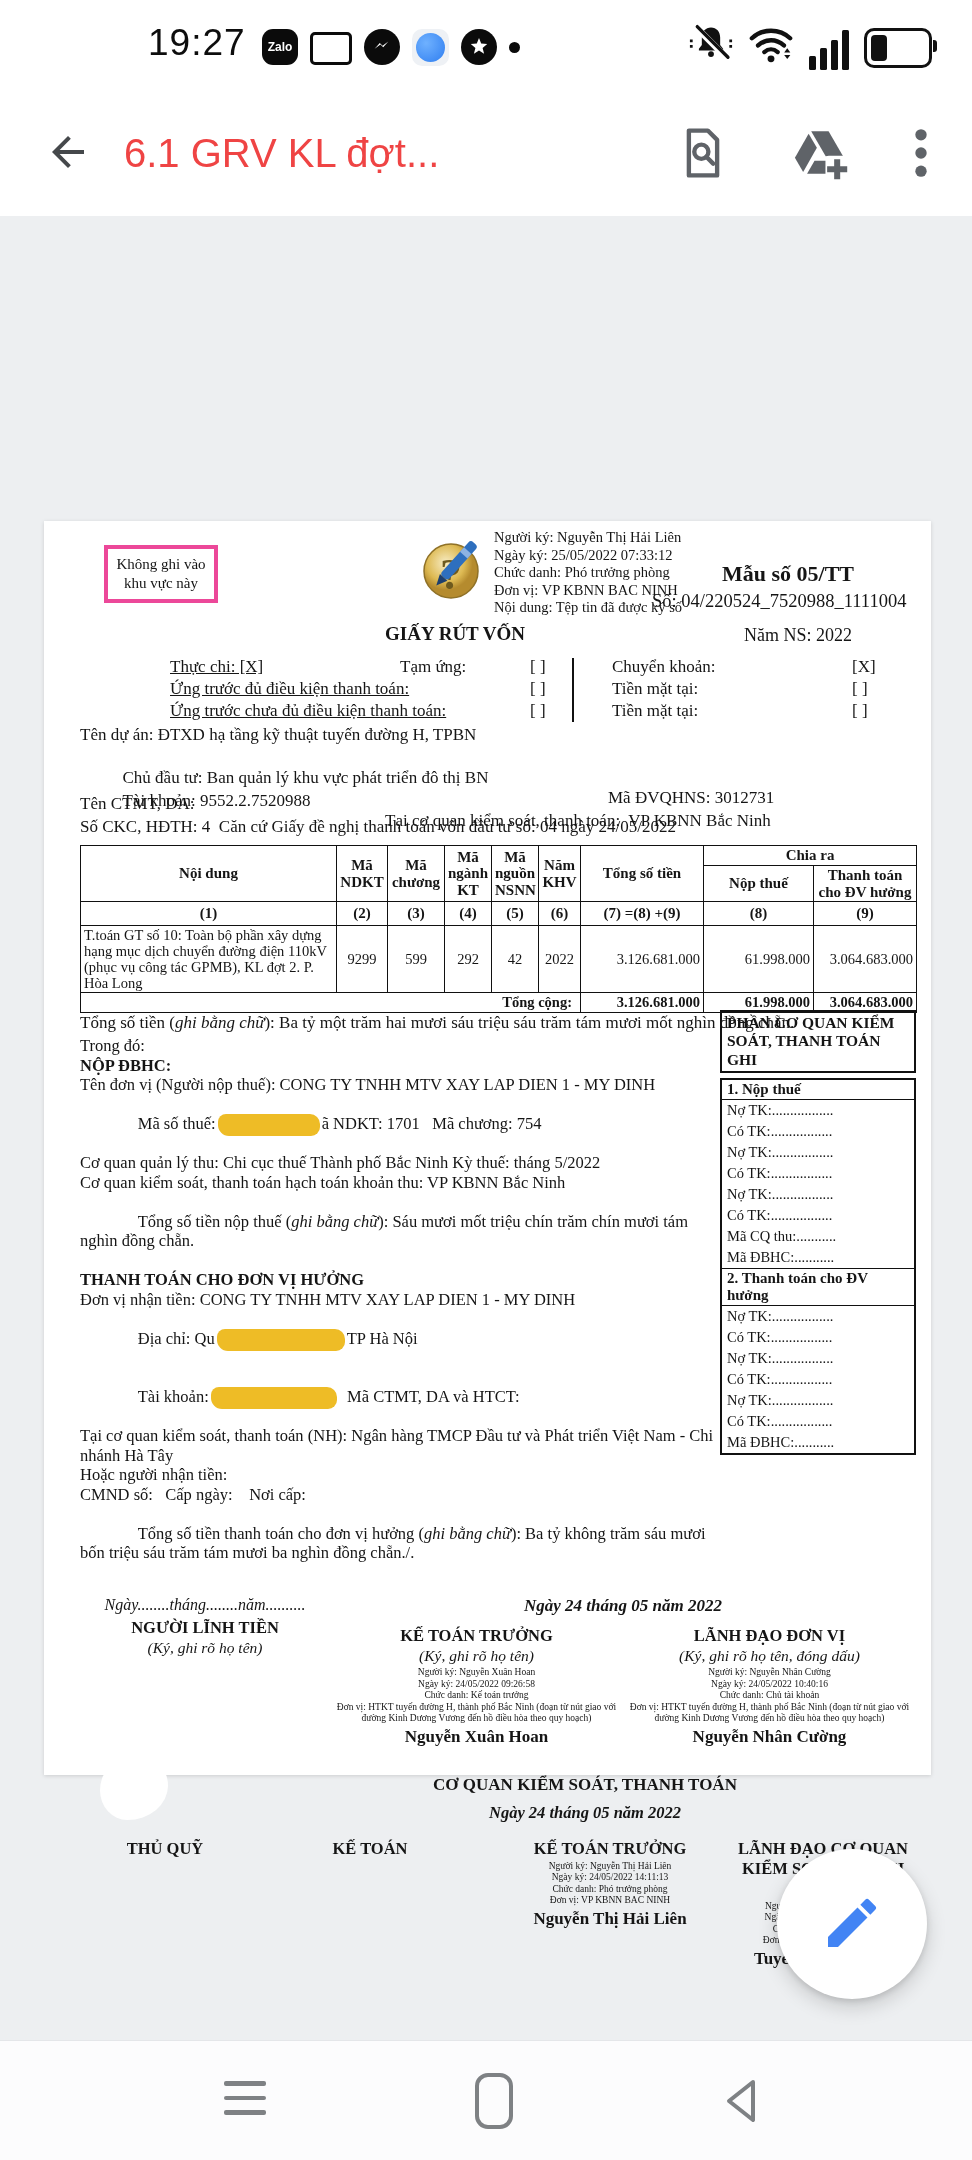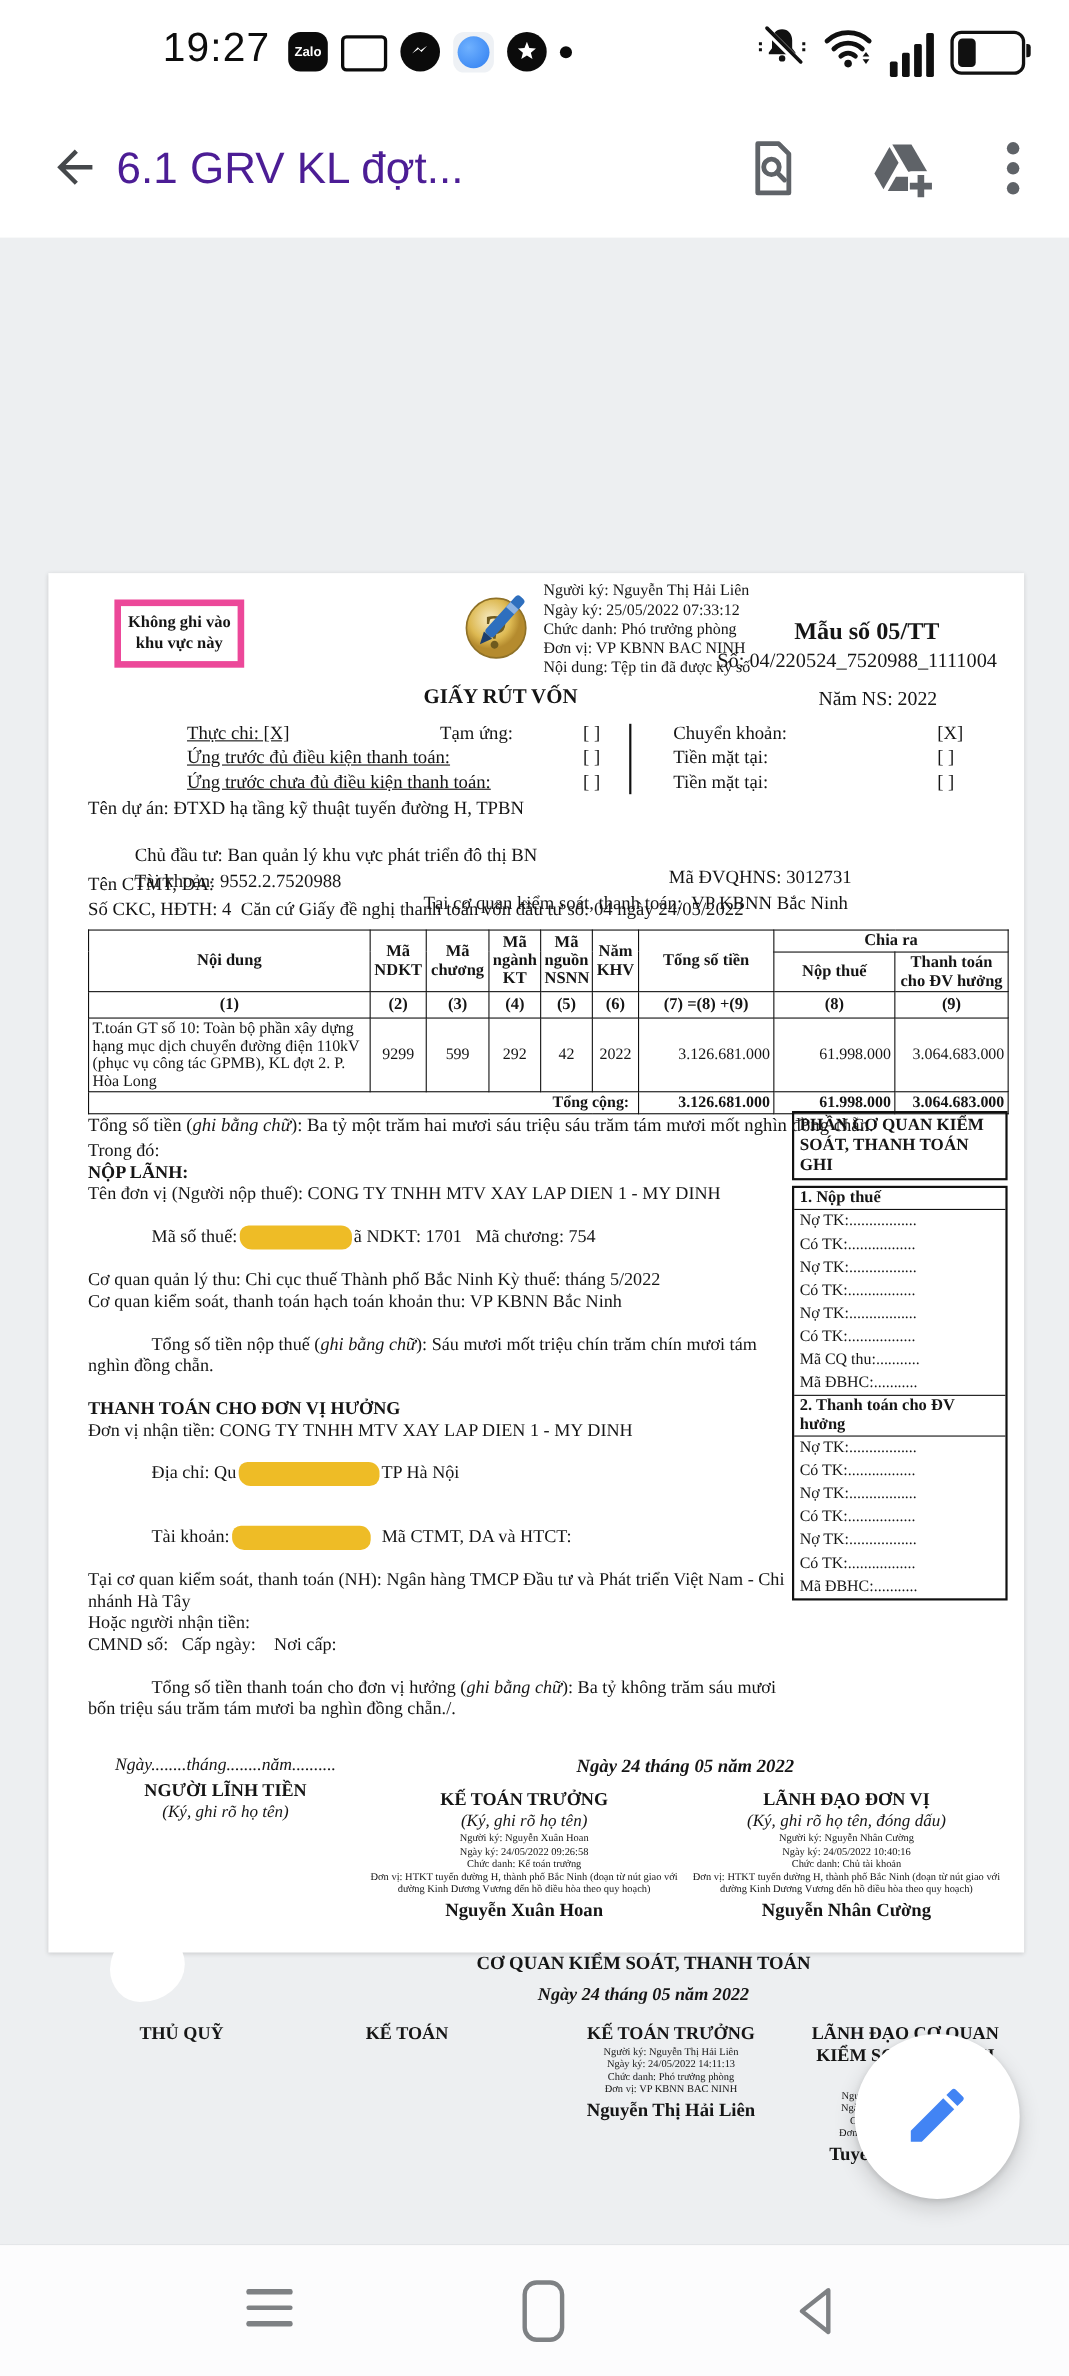--- a/index.html
+++ b/index.html
@@ -22,36 +22,36 @@
   .sb-right{position:absolute;right:40px;top:26px;display:flex;align-items:flex-end;gap:15px;height:44px;}
   .ic-signal{display:flex;align-items:flex-end;gap:4px;height:40px;}
   .ic-signal i{display:block;width:7px;background:#0f0f0f;border-radius:1.5px;}
   .ic-batt{position:relative;width:62px;height:34px;border:3.5px solid #111;border-radius:10px;margin-bottom:2px;}
   .ic-batt i{position:absolute;left:4px;top:4px;bottom:4px;width:16px;background:#111;border-radius:4px;}
   .ic-batt u{position:absolute;right:-8px;top:9px;width:4px;height:12px;background:#111;border-radius:0 3px 3px 0;}
 
   
   .app-bar{position:absolute;top:90px;left:0;width:972px;height:126px;background:#fff;display:flex;align-items:center;}
   .ab-back{margin-left:42px;width:52px;height:52px;border:none;background:none;padding:0;cursor:pointer;}
-  .ab-title{flex:1;margin-left:12px;font-size:40px;color:#4c1d95;white-space:nowrap;overflow:hidden;}
+  .ab-title{flex:1;margin-left:30px;font-size:40px;color:#ef4444;white-space:nowrap;overflow:hidden;}
   .ab-actions{display:flex;align-items:center;gap:64px;margin-right:44px;}
   .ab-btn{border:none;background:none;padding:0;cursor:pointer;line-height:0;}
 
   
   .content{position:absolute;top:216px;left:0;width:972px;height:1824px;background:#edeff1;overflow:hidden;}
   .page{position:absolute;top:305px;left:44px;width:887px;height:1254px;background:#fff;
         box-shadow:0 1px 4px rgba(0,0,0,.14);
         font-family:"Liberation Serif","DejaVu Serif",serif;color:#151515;}
   .page-inner{position:absolute;left:36px;top:6px;width:836px;}
   .pre{white-space:pre-wrap;}
 
   
   .doc-header{position:relative;height:128px;}
-  .nowrite{position:absolute;left:24px;top:18px;width:106px;height:50px;border:6px solid #ec4899;
-           display:flex;align-items:center;justify-content:center;text-align:center;font-size:15px;line-height:1.25;font-weight:bold;}
+  .nowrite{position:absolute;left:24px;top:18px;width:106px;height:50px;border:4px solid #ec4899;
+           display:flex;align-items:center;justify-content:center;text-align:center;font-size:15px;line-height:1.25;}
   .stamp{position:absolute;left:340px;top:6px;width:66px;height:72px;}
   .signer{position:absolute;left:414px;top:2px;font-size:14.5px;line-height:17.5px;}
   .formno{position:absolute;left:642px;top:34px;font-weight:bold;font-size:22px;white-space:nowrap;}
   .docno{position:absolute;left:572px;top:64px;font-size:18.5px;white-space:nowrap;}
   .doctitle{position:absolute;left:305px;top:96px;font-weight:bold;font-size:19px;white-space:nowrap;}
   .docyear{position:absolute;left:664px;top:98px;font-size:18px;white-space:nowrap;}
 
   
   .checks{position:relative;height:68px;font-size:17px;margin-top:2px;}
   .checks .row{position:relative;height:22px;}
@@ -360,21 +360,21 @@
           </tbody>
         </table>
 
         <div class="words">
           <span>Tổng số tiền (</span><span class="it">ghi bằng chữ</span><span>): Ba tỷ một trăm hai mươi sáu triệu sáu trăm tám mươi mốt nghìn đồng chẵn.</span>
         </div>
 
         <div class="twocol">
           <div class="leftcol">
             <div class="ln">Trong đó:</div>
-            <div class="ln bold">NỘP LÃNH:</div>
+            <div class="ln bold">NỘP ĐBHC:</div>
             <div class="ln">Tên đơn vị (Người nộp thuế): CONG TY TNHH MTV XAY LAP DIEN 1 - MY DINH</div>
             <div class="ln">
               <span>Mã số thuế:</span><span class="redact" style="width:102px"></span><span>ã NDKT: 1701   Mã chương: 754</span>
             </div>
             <div class="ln">Cơ quan quản lý thu: Chi cục thuế Thành phố Bắc Ninh Kỳ thuế: tháng 5/2022</div>
             <div class="ln">Cơ quan kiểm soát, thanh toán hạch toán khoản thu: VP KBNN Bắc Ninh</div>
             <div class="ln">
               <span>Tổng số tiền nộp thuế (</span><span class="it">ghi bằng chữ</span><span>): Sáu mươi mốt triệu chín trăm chín mươi tám nghìn đồng chẵn.</span>
             </div>
             <div class="ln bold">THANH TOÁN CHO ĐƠN VỊ HƯỞNG</div>

